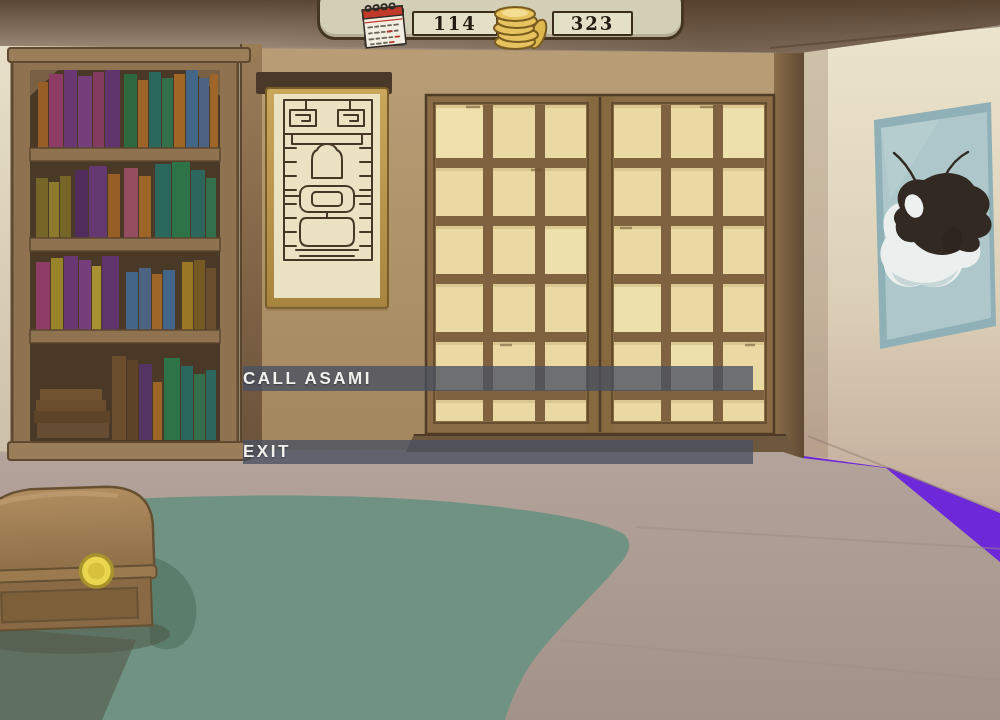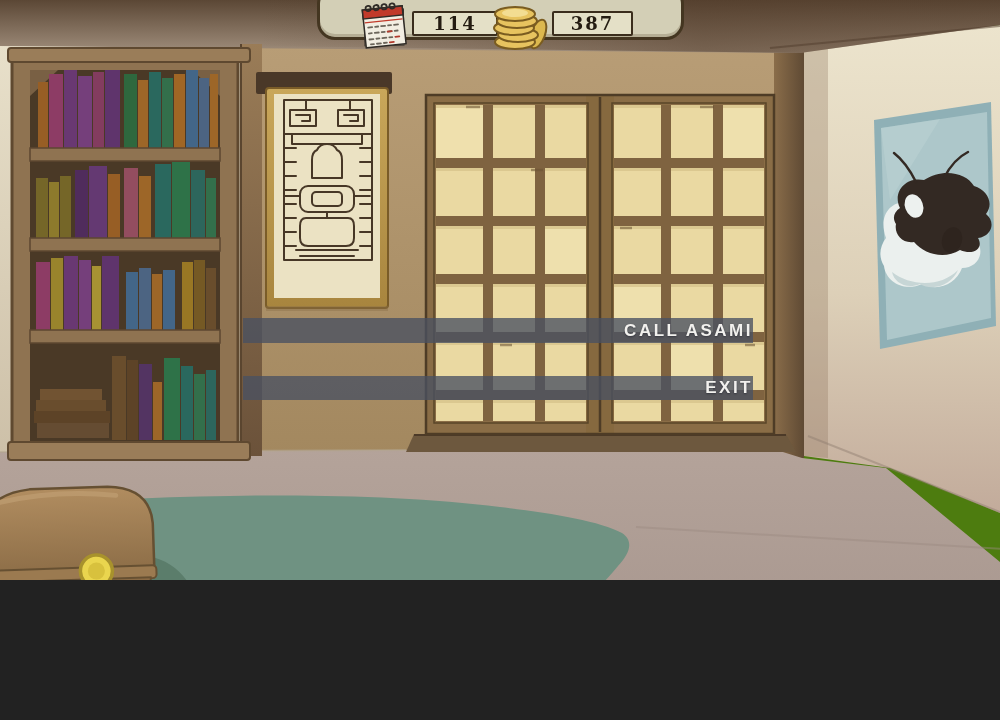--- a/index.html
+++ b/index.html
@@ -1,41 +1,41 @@
 <!DOCTYPE html>
 <html><head>
 <meta charset="utf-8">
 <style>
   html,body{margin:0;padding:0;background:#222;}
-  .stage{position:relative;width:1000px;height:580px;overflow:hidden;
-         font-family:"Liberation Sans",sans-serif;background:#4d7c0f;}
+  .stage{position:relative;width:1000px;height:720px;overflow:hidden;
+         font-family:"Liberation Sans",sans-serif;background:#6d28d9;}
   .stage svg.scene{position:absolute;left:0;top:0;}
 
   
   .hud-panel{position:absolute;left:317px;top:-14px;width:367px;height:54px;
     background:#d3cfb6;border:3px solid #443621;border-radius:18px;
     box-shadow:inset 0 -3px 0 rgba(90,75,50,.25);box-sizing:border-box;}
   .hud-icon{position:absolute;}
   .hud-icon.calendar{left:350px;top:1px;width:66px;height:48px;}
   .hud-icon.coins{left:491px;top:2px;width:62px;height:48px;}
   .counter-box{position:absolute;top:11px;height:25px;background:#e4e0c7;
     border:2px solid #3a2d1c;box-sizing:border-box;border-radius:2px;
     font-family:"DejaVu Serif",serif;font-weight:bold;font-size:18px;color:#241c12;
     letter-spacing:2px;text-align:center;line-height:21px;}
   .counter-box.day{left:412px;width:86px;}
   .counter-box.money{left:552px;width:81px;}
 
   
   .menu-item{position:absolute;left:243px;width:510px;background:rgba(73,81,97,0.78);
     color:#f2f1ee;font-weight:bold;font-size:17px;letter-spacing:2.5px;
-    text-align:right;cursor:pointer;text-shadow:0 1px 2px rgba(15,18,28,.45);
-    user-select:none;}
+    text-align:left;cursor:pointer;text-shadow:0 1px 2px rgba(15,18,28,.45);
+    user-select:none;margin-top:48px;}
   .mi-0{top:318px;height:25px;line-height:25px;}
   .mi-1{top:349px;height:25px;line-height:25px;}
-  .mi-2{top:376px;height:24px;line-height:24px;}
+  .mi-2{top:392px;height:24px;line-height:24px;}
 </style>
 </head>
 <body>
 
 <div class="stage">
 
   <svg class="scene" width="1000" height="720" viewBox="0 0 1000 720">
     <defs>
       <linearGradient id="gCeil" x1="0" y1="0" x2="0" y2="1">
         <stop offset="0" stop-color="#5b4735"></stop>
@@ -347,21 +347,21 @@
           <ellipse cx="24" cy="40" rx="20" ry="7" fill="#e7c35f"></ellipse>
           <ellipse cx="27" cy="33" rx="20" ry="7" fill="#e7c35f"></ellipse>
           <ellipse cx="23" cy="26" rx="20" ry="7" fill="#e7c35f"></ellipse>
           <ellipse cx="26" cy="19" rx="20" ry="7" fill="#e7c35f"></ellipse>
           <ellipse cx="24" cy="12" rx="20" ry="7" fill="#e7c35f"></ellipse>
         </g>
         <ellipse cx="24" cy="11" rx="13" ry="4" fill="#f3dd92"></ellipse>
       </svg>
     </div>
 
-    <div class="counter-box money">387</div>
+    <div class="counter-box money">323</div>
   </div>
 
   <div class="menu-item mi-0">
     <span>CALL ASAMI</span>
   </div>
   <div class="menu-item mi-2">
     <span>EXIT</span>
   </div>
 
 </div>

